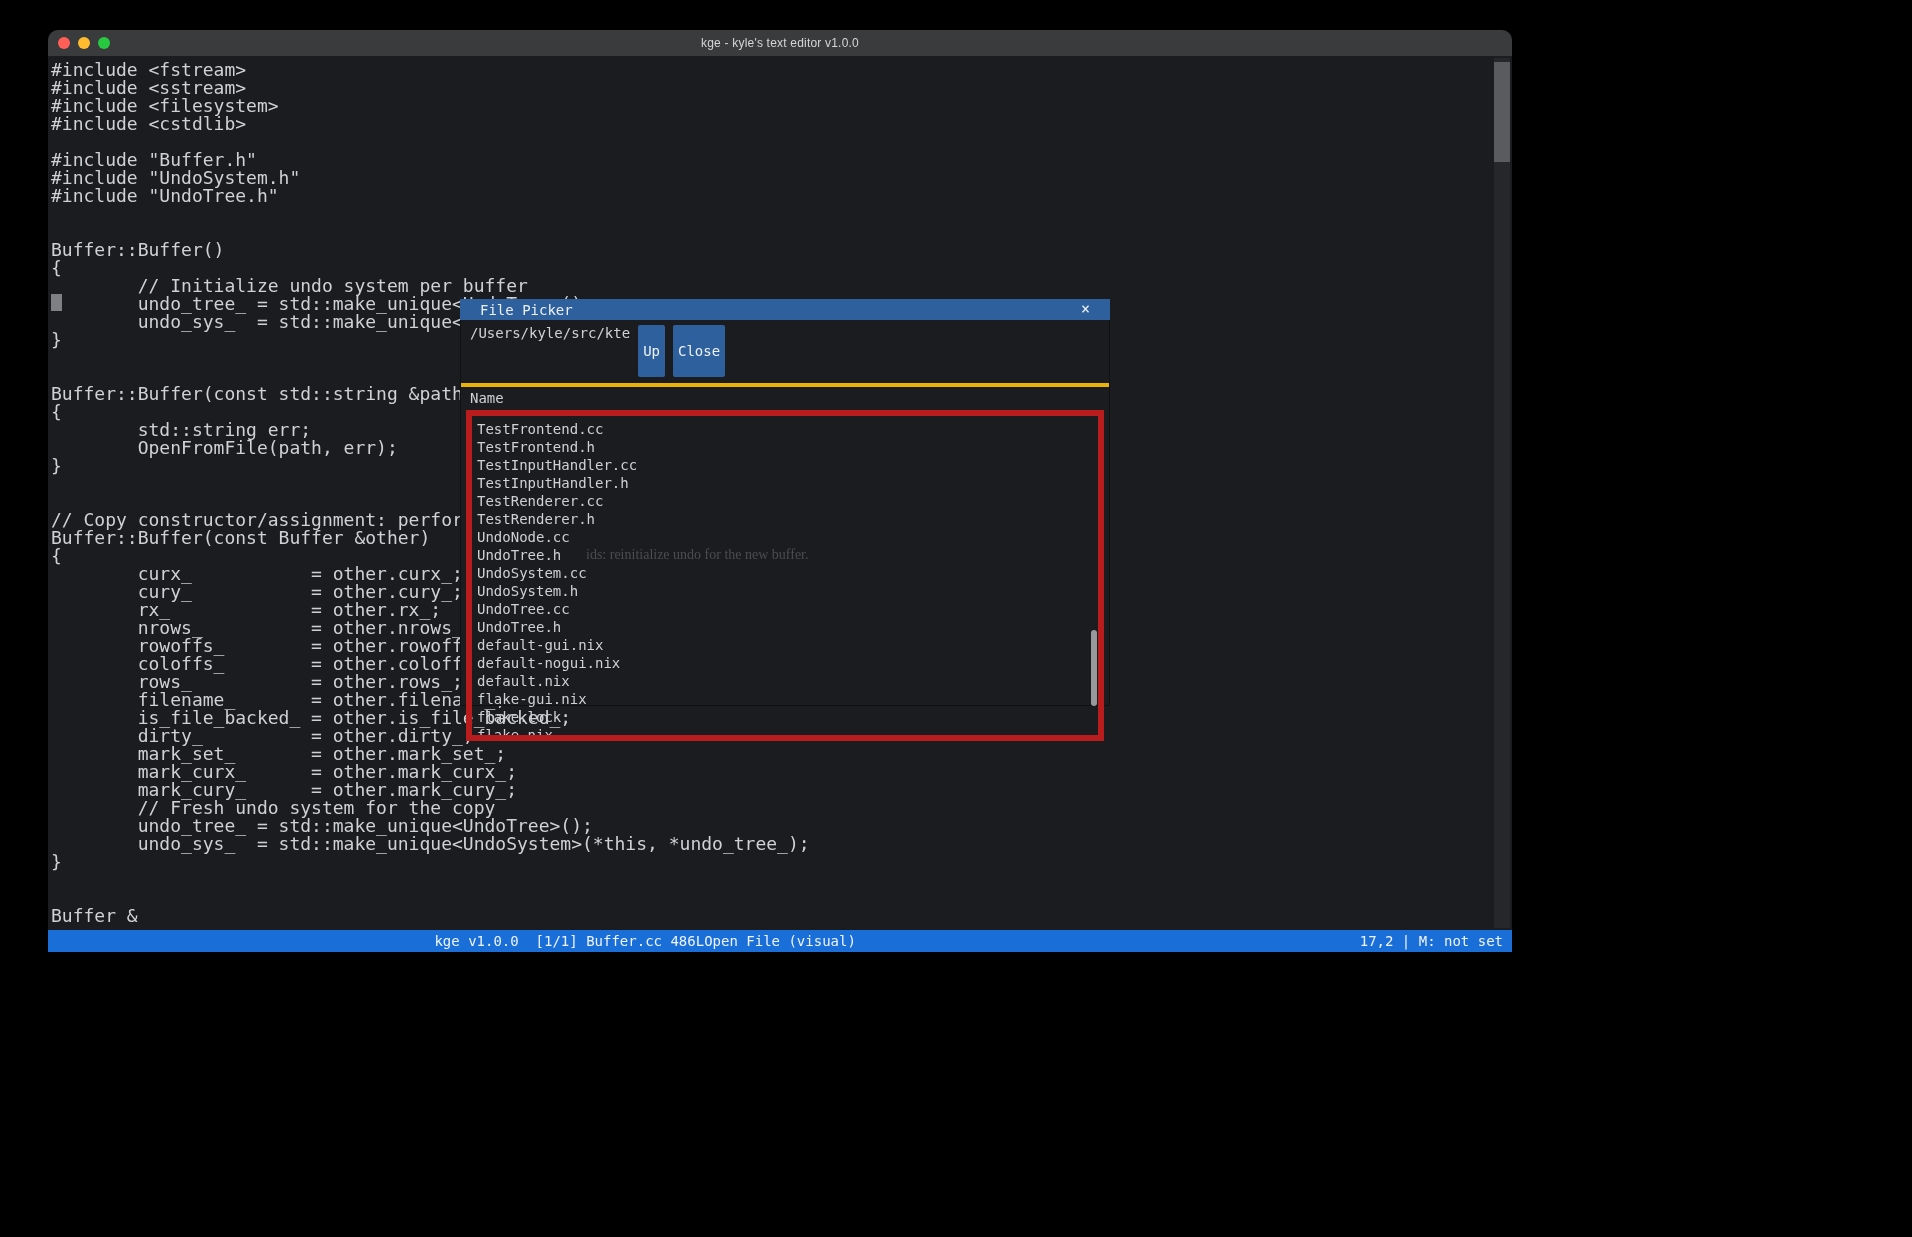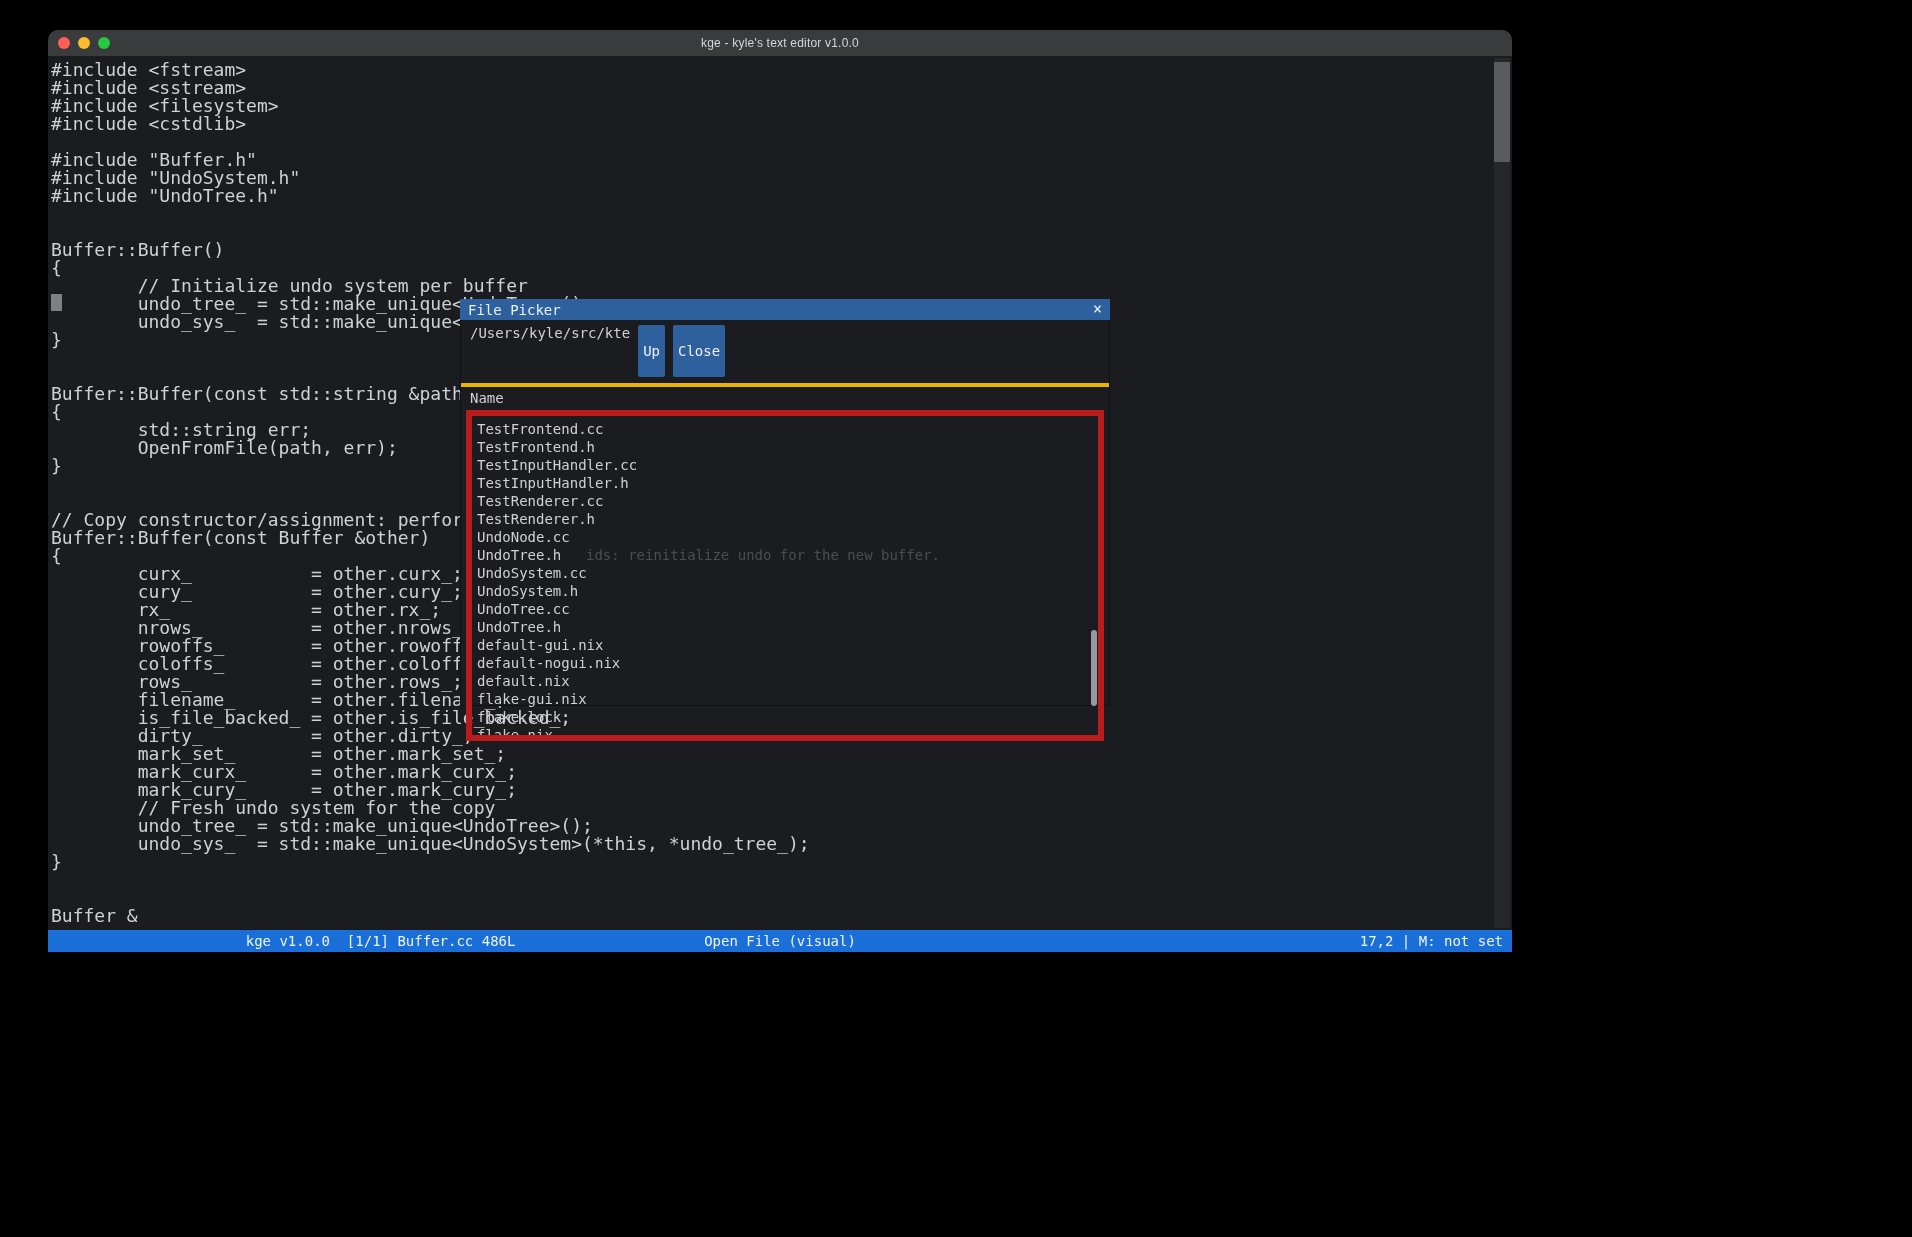--- a/index.html
+++ b/index.html
@@ -47,21 +47,21 @@
   }
   
   .dialog {
     position:absolute; left:412px; top:243px; width:650px; height:407px;
     background:var(--editor-bg); border:1px solid #101113; border-top:none;
     z-index:5;
   }
   .dialog-titlebar {
     height:21px; background:var(--accent-blue); color:#eceff3;
     display:flex; align-items:center; justify-content:space-between;
-    padding:0 8px; font-size:14px; margin:0 -1px;
+    padding:0 20px; font-size:14px; margin:0 -1px;
   }
   .dialog-close { cursor:default; font-size:15px; line-height:1; color:#eceff3; }
   .dialog-pathrow {
     display:flex; align-items:flex-start; padding:5px 9px 6px 9px;
     border-bottom:4px solid #eab308;
   }
   .path { color:var(--text-color); font-size:14px; white-space:pre; }
   .btn {
     background:var(--accent-blue); color:#eef1f5; border:none;
     font-family:"DejaVu Sans Mono", monospace; font-size:14px;
@@ -71,33 +71,33 @@
   .file-list {
     position:relative; margin:0 5px; height:331px;
     border:6px solid #b91c1c; padding-top:4px; overflow:hidden;
   }
   .file-item {
     color:var(--text-color); font-size:14px; line-height:18px;
     padding-left:5px; white-space:pre;
   }
   .ghost {
     position:absolute; left:114px; top:130px; color:#4b4d51;
-    font-size:14px; line-height:18px; white-space:pre; pointer-events:none;
+    font-size:14px; line-height:18px; white-space:pre; pointer-events:none;font-family:Liberation Serif, serif;
   }
   .list-scrollthumb {
     position:absolute; right:1px; top:214px; width:6px; height:76px;
     background:#97999d; border-radius:3px;
   }
   
   .statusbar {
     height:22px; background:var(--statusbar-blue); color:#eef3fb;
     display:flex; align-items:center; font-size:14px; padding:0 9px;
   }
   .statusbar span { white-space:pre; }
-  .status-left { flex:1; text-align:center; }
+  .status-left { flex:1; text-align:right; }
   .status-center { flex:0 0 auto; text-align:right; }
   .status-right { flex:1; text-align:right; }
 </style>
 </head>
 <body>
 
 <div class="stage">
   <div class="window">
 
     <div class="titlebar">

